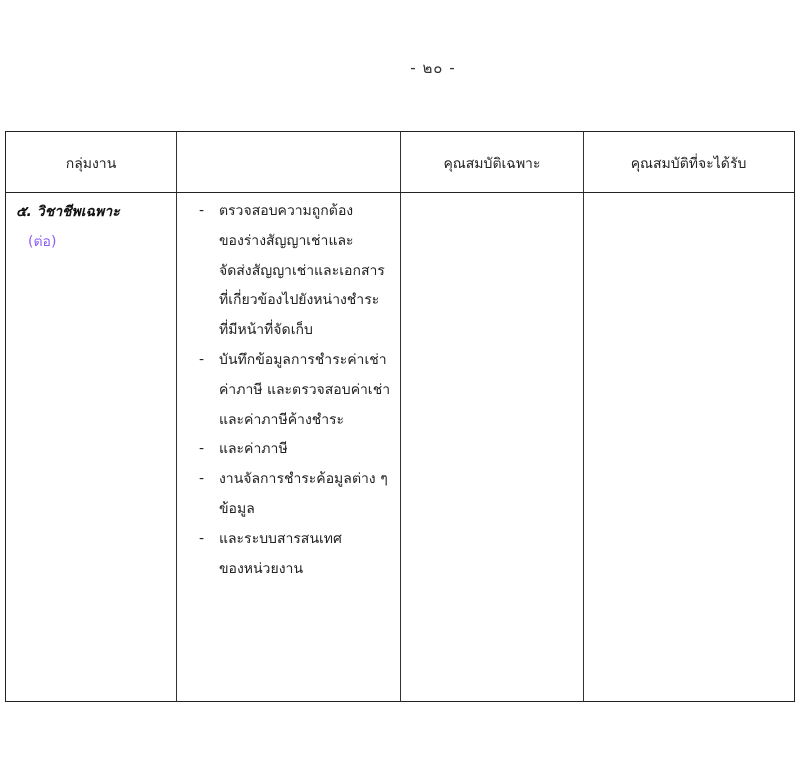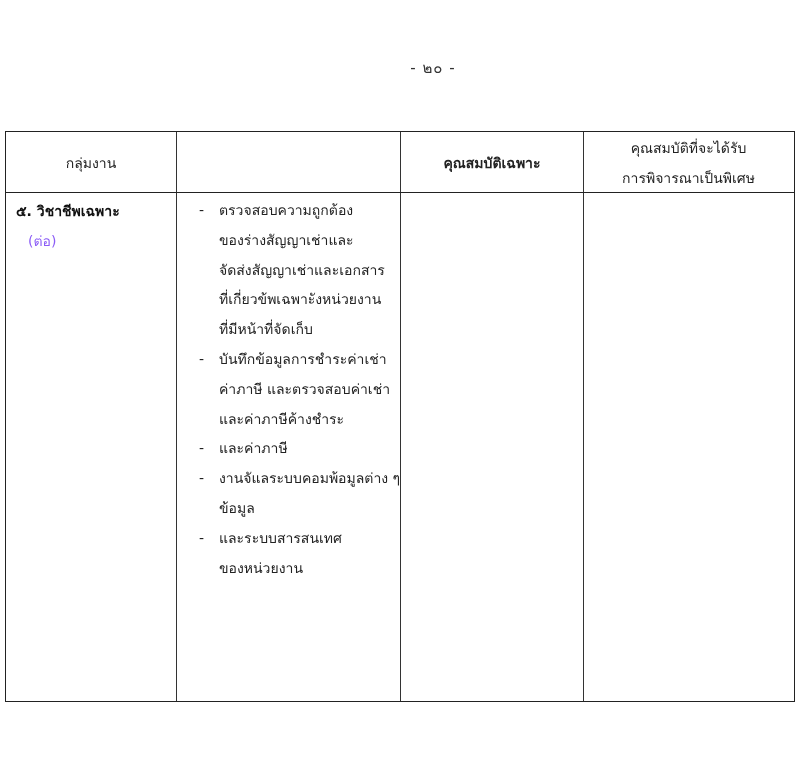--- a/index.html
+++ b/index.html
@@ -61,20 +61,21 @@
       color: #222;
     }
     .group-title {
       position: absolute;
       left: 10px;
       top: 64px;
       font-size: 14px;
       font-weight: bold;
       line-height: 30px;
       color: #111;
+      font-style: italic;
     }
     .group-sub {
       position: absolute;
       left: 22px;
       top: 94px;
       font-size: 14px;
       line-height: 30px;
       color: #8b5cf6;
     }
     .duties {
@@ -109,53 +110,52 @@
 
   <div class="vline" style="left:170px;"></div>
   <div class="vline" style="left:394px;"></div>
   <div class="vline" style="left:577px;"></div>
 
   <div class="hline" style="top:60px;"></div>
 
   <div class="hdr" style="left:0;width:170px;">
     <span>กลุ่มงาน</span>
   </div>
-  <div class="hdr" style="left:395px;width:182px;font-weight:bold;">
+  <div class="hdr" style="left:395px;width:182px;">
     <span>คุณสมบัติเฉพาะ</span>
   </div>
   <div class="hdr" style="left:578px;width:209px;align-items:center;">
     <span>คุณสมบัติที่จะได้รับ</span>
-    <span>การพิจารณาเป็นพิเศษ</span>
   </div>
 
   <div class="group-title">๕. วิชาชีพเฉพาะ</div>
   <div class="group-sub">(ต่อ)</div>
 
   <div class="duties">
     <div class="duty">
       <span class="duty-dash">-</span>
       <span class="duty-line">ตรวจสอบความถูกต้อง</span>
       <span class="duty-line">ของร่างสัญญาเช่าและ</span>
       <span class="duty-line">จัดส่งสัญญาเช่าและเอกสาร</span>
-      <span class="duty-line">ที่เกี่ยวข้พเฉพาะังหน่วยงาน</span>
+      <span class="duty-line">ที่เกี่ยวข้องไปยังหน่างชำระ</span>
       <span class="duty-line">ที่มีหน้าที่จัดเก็บ</span>
     </div>
     <div class="duty">
       <span class="duty-dash">-</span>
       <span class="duty-line">บันทึกข้อมูลการชำระค่าเช่า</span>
       <span class="duty-line">ค่าภาษี และตรวจสอบค่าเช่า</span>
       <span class="duty-line">และค่าภาษีค้างชำระ</span>
     </div>
     <div class="duty">
       <span class="duty-dash">-</span>
       <span class="duty-line">และค่าภาษี</span>
     </div>
     <div class="duty">
       <span class="duty-dash">-</span>
-      <span class="duty-line">งานจัแลระบบคอมพ้อมูลต่าง ๆ</span>
+      <span class="duty-line">งานจัลการชำระค้อมูลต่าง ๆ</span>
       <span class="duty-line">ข้อมูล</span>
     </div>
     <div class="duty">
       <span class="duty-dash">-</span>
       <span class="duty-line">และระบบสารสนเทศ</span>
       <span class="duty-line">ของหน่วยงาน</span>
     </div>
   </div>
 
   <div style="position:absolute;left:400px;top:64px;width:170px;"></div>

